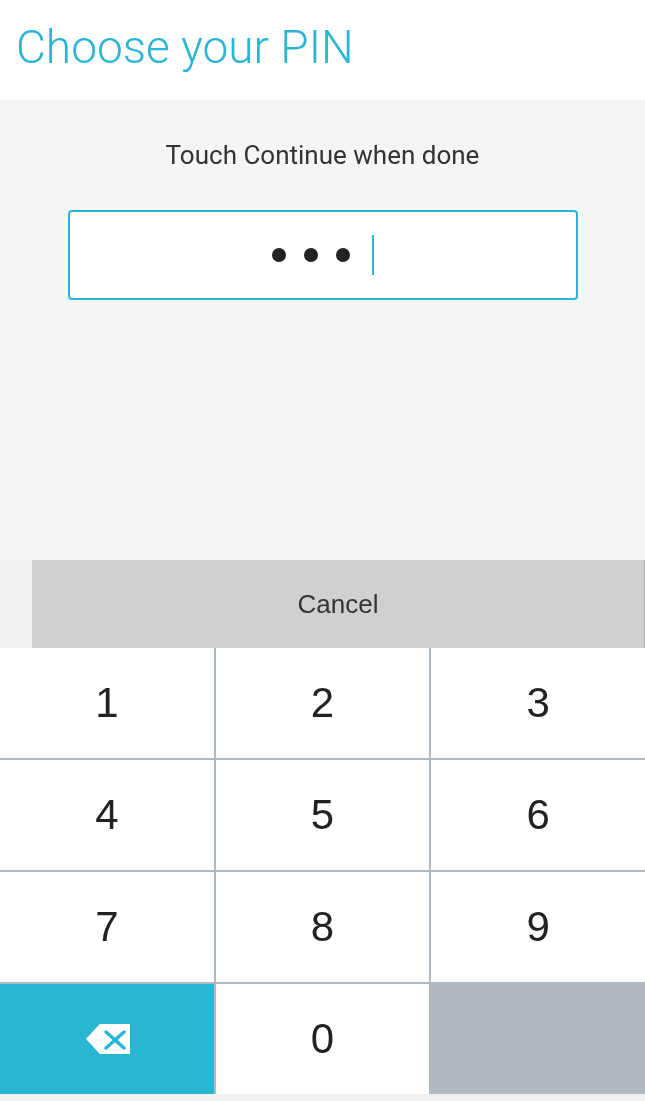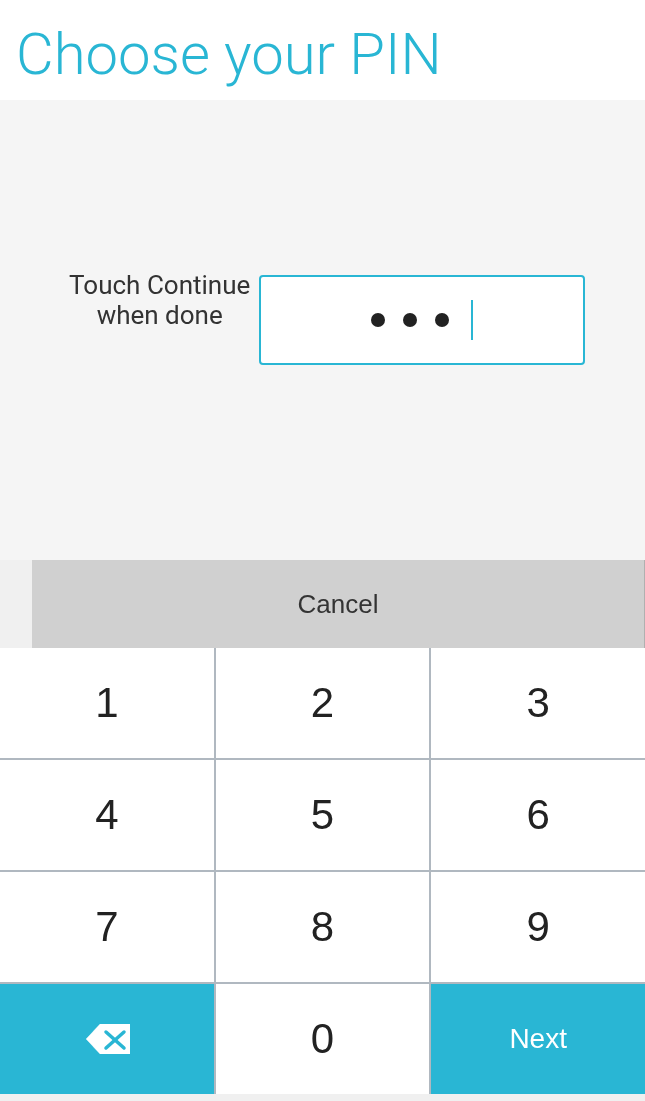--- a/index.html
+++ b/index.html
@@ -17,29 +17,29 @@
     }
 
     #header {
       background: #ffffff;
       padding: 20px 16px 20px 16px;
       height: 100px;
     }
 
     #header h1 {
       color: #29b6d4;
-      font-size: 58px;
+      font-size: 46px;
       font-weight: 300;
     }
 
     #top-section {
       background: #f5f5f5;
       padding: 40px 60px 60px 60px;
       display: flex;
-      flex-direction: row;
+      flex-direction: column;
       align-items: center;
       height: 460px;
     }
 
     #subtitle {
       font-size: 26px;
       color: #333;
       margin-bottom: 40px;
       text-align: center;
     }
@@ -184,21 +184,20 @@
       <path d="M18 2L4 17L18 32H48V2H18Z" fill="white" stroke="white" stroke-width="0"></path>
       <path d="M18 2L4 17L18 32H48V2H18Z" fill="#29b6d4"></path>
       <path d="M18 2L4 17L18 32H48V2H18Z" fill="white" fill-opacity="0"></path>
 
       <polygon points="18,2 4,17 18,32 48,32 48,2" fill="white" opacity="1"></polygon>
       <line x1="24" y1="10" x2="42" y2="26" stroke="#29b6d4" stroke-width="3.5" stroke-linecap="round"></line>
       <line x1="42" y1="10" x2="24" y2="26" stroke="#29b6d4" stroke-width="3.5" stroke-linecap="round"></line>
     </svg>
   </button>
   <button class="num-btn">0</button>
-  <button class="num-btn next-btn" id="next-btn">Next</button>
 </div>
 
 <style>
   #backspace-btn {
     background: #29b6d4 !important;
   }
   #next-btn {
     background: #29b6d4 !important;
     color: white !important;
     font-size: 28px !important;

